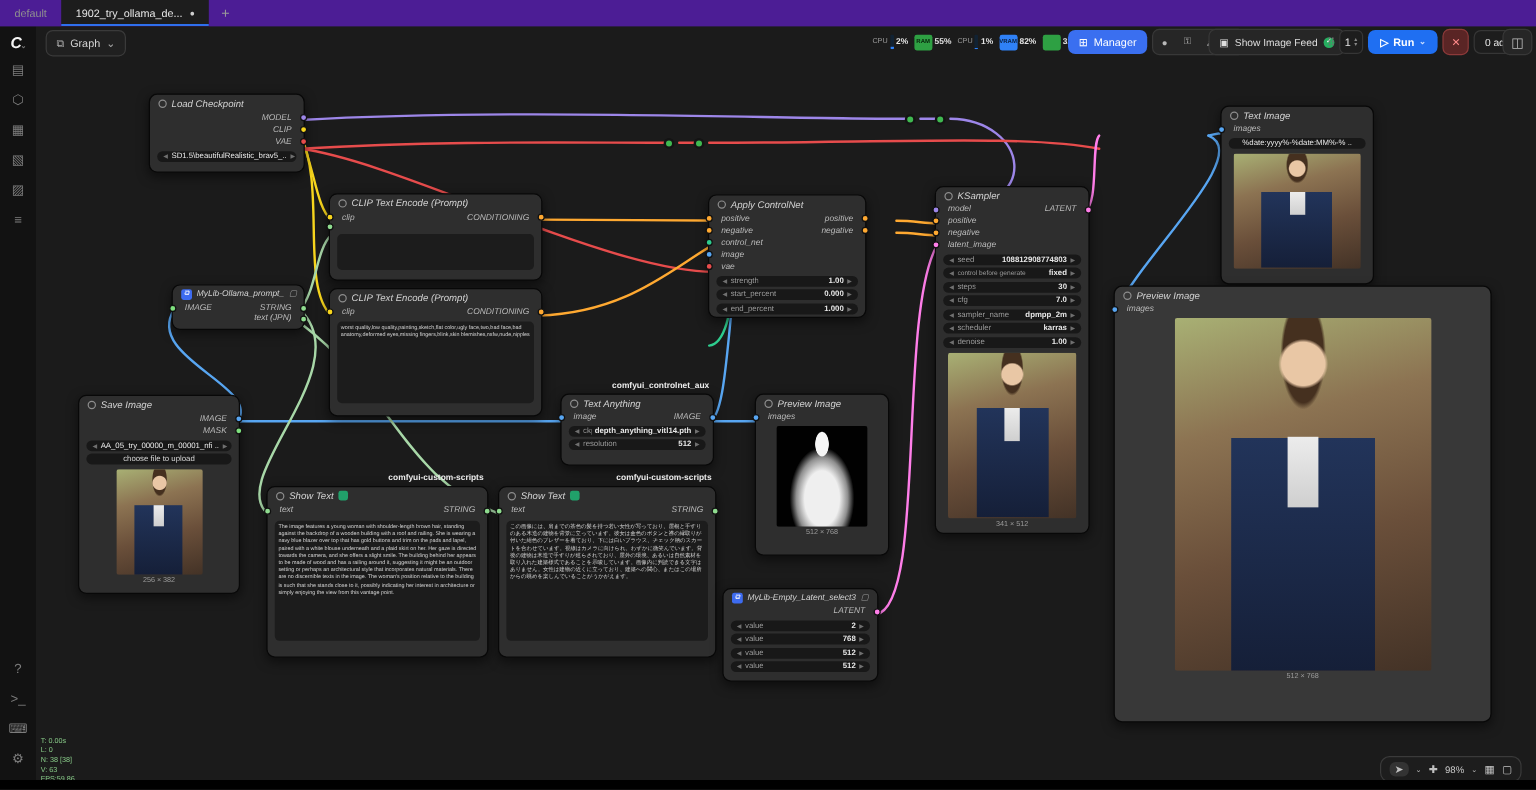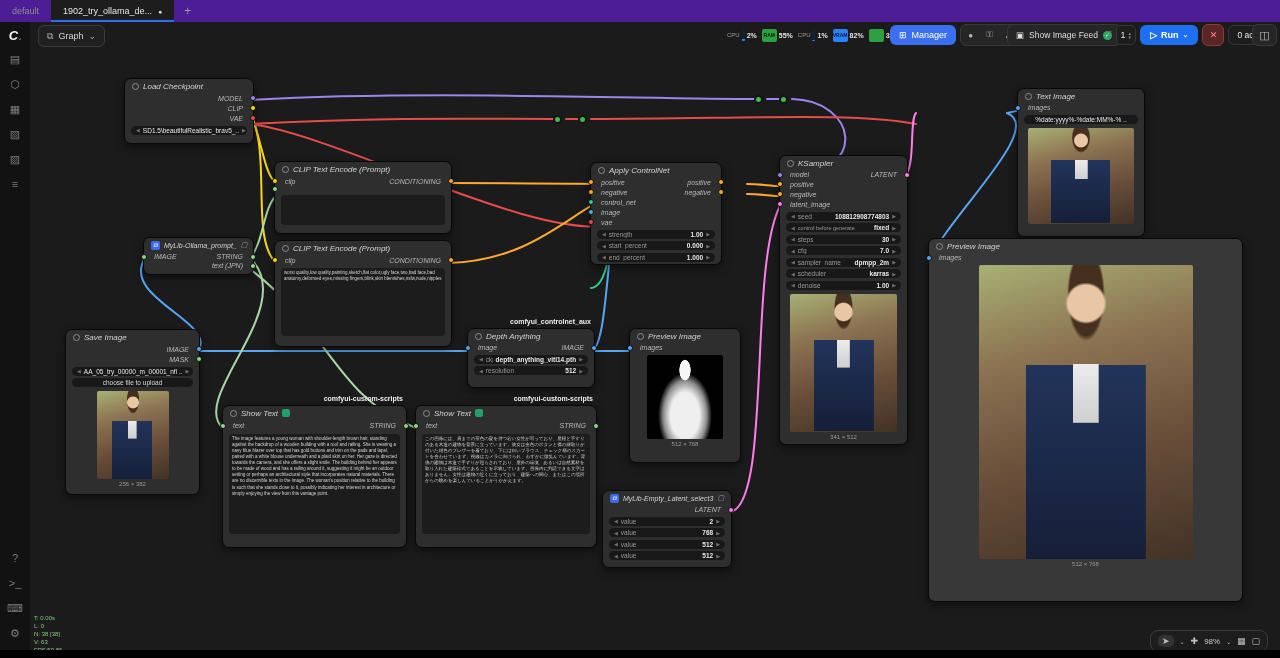--- a/index.html
+++ b/index.html
@@ -260,21 +260,21 @@
         <div class="ph"></div>
       </div>
     <div class="dim">256 × 382</div>
   </div>
 
 
   <div class="node" style="left:467px;top:328px;width:126px;height:58px">
     <div class="badge">comfyui_controlnet_aux</div>
     <div class="nh">
         <i class="ndot"></i>
-      <span>Depth Anything</span>
+      <span>Text Anything</span>
       </div>
     <div class="row" style="height:9px">
       <span class="sl in">
           <i class="dot c-img"></i>
           <em>image</em>
         </span>
       <span class="sl out">
           <em>IMAGE</em>
           <i class="dot c-img"></i>
         </span>

